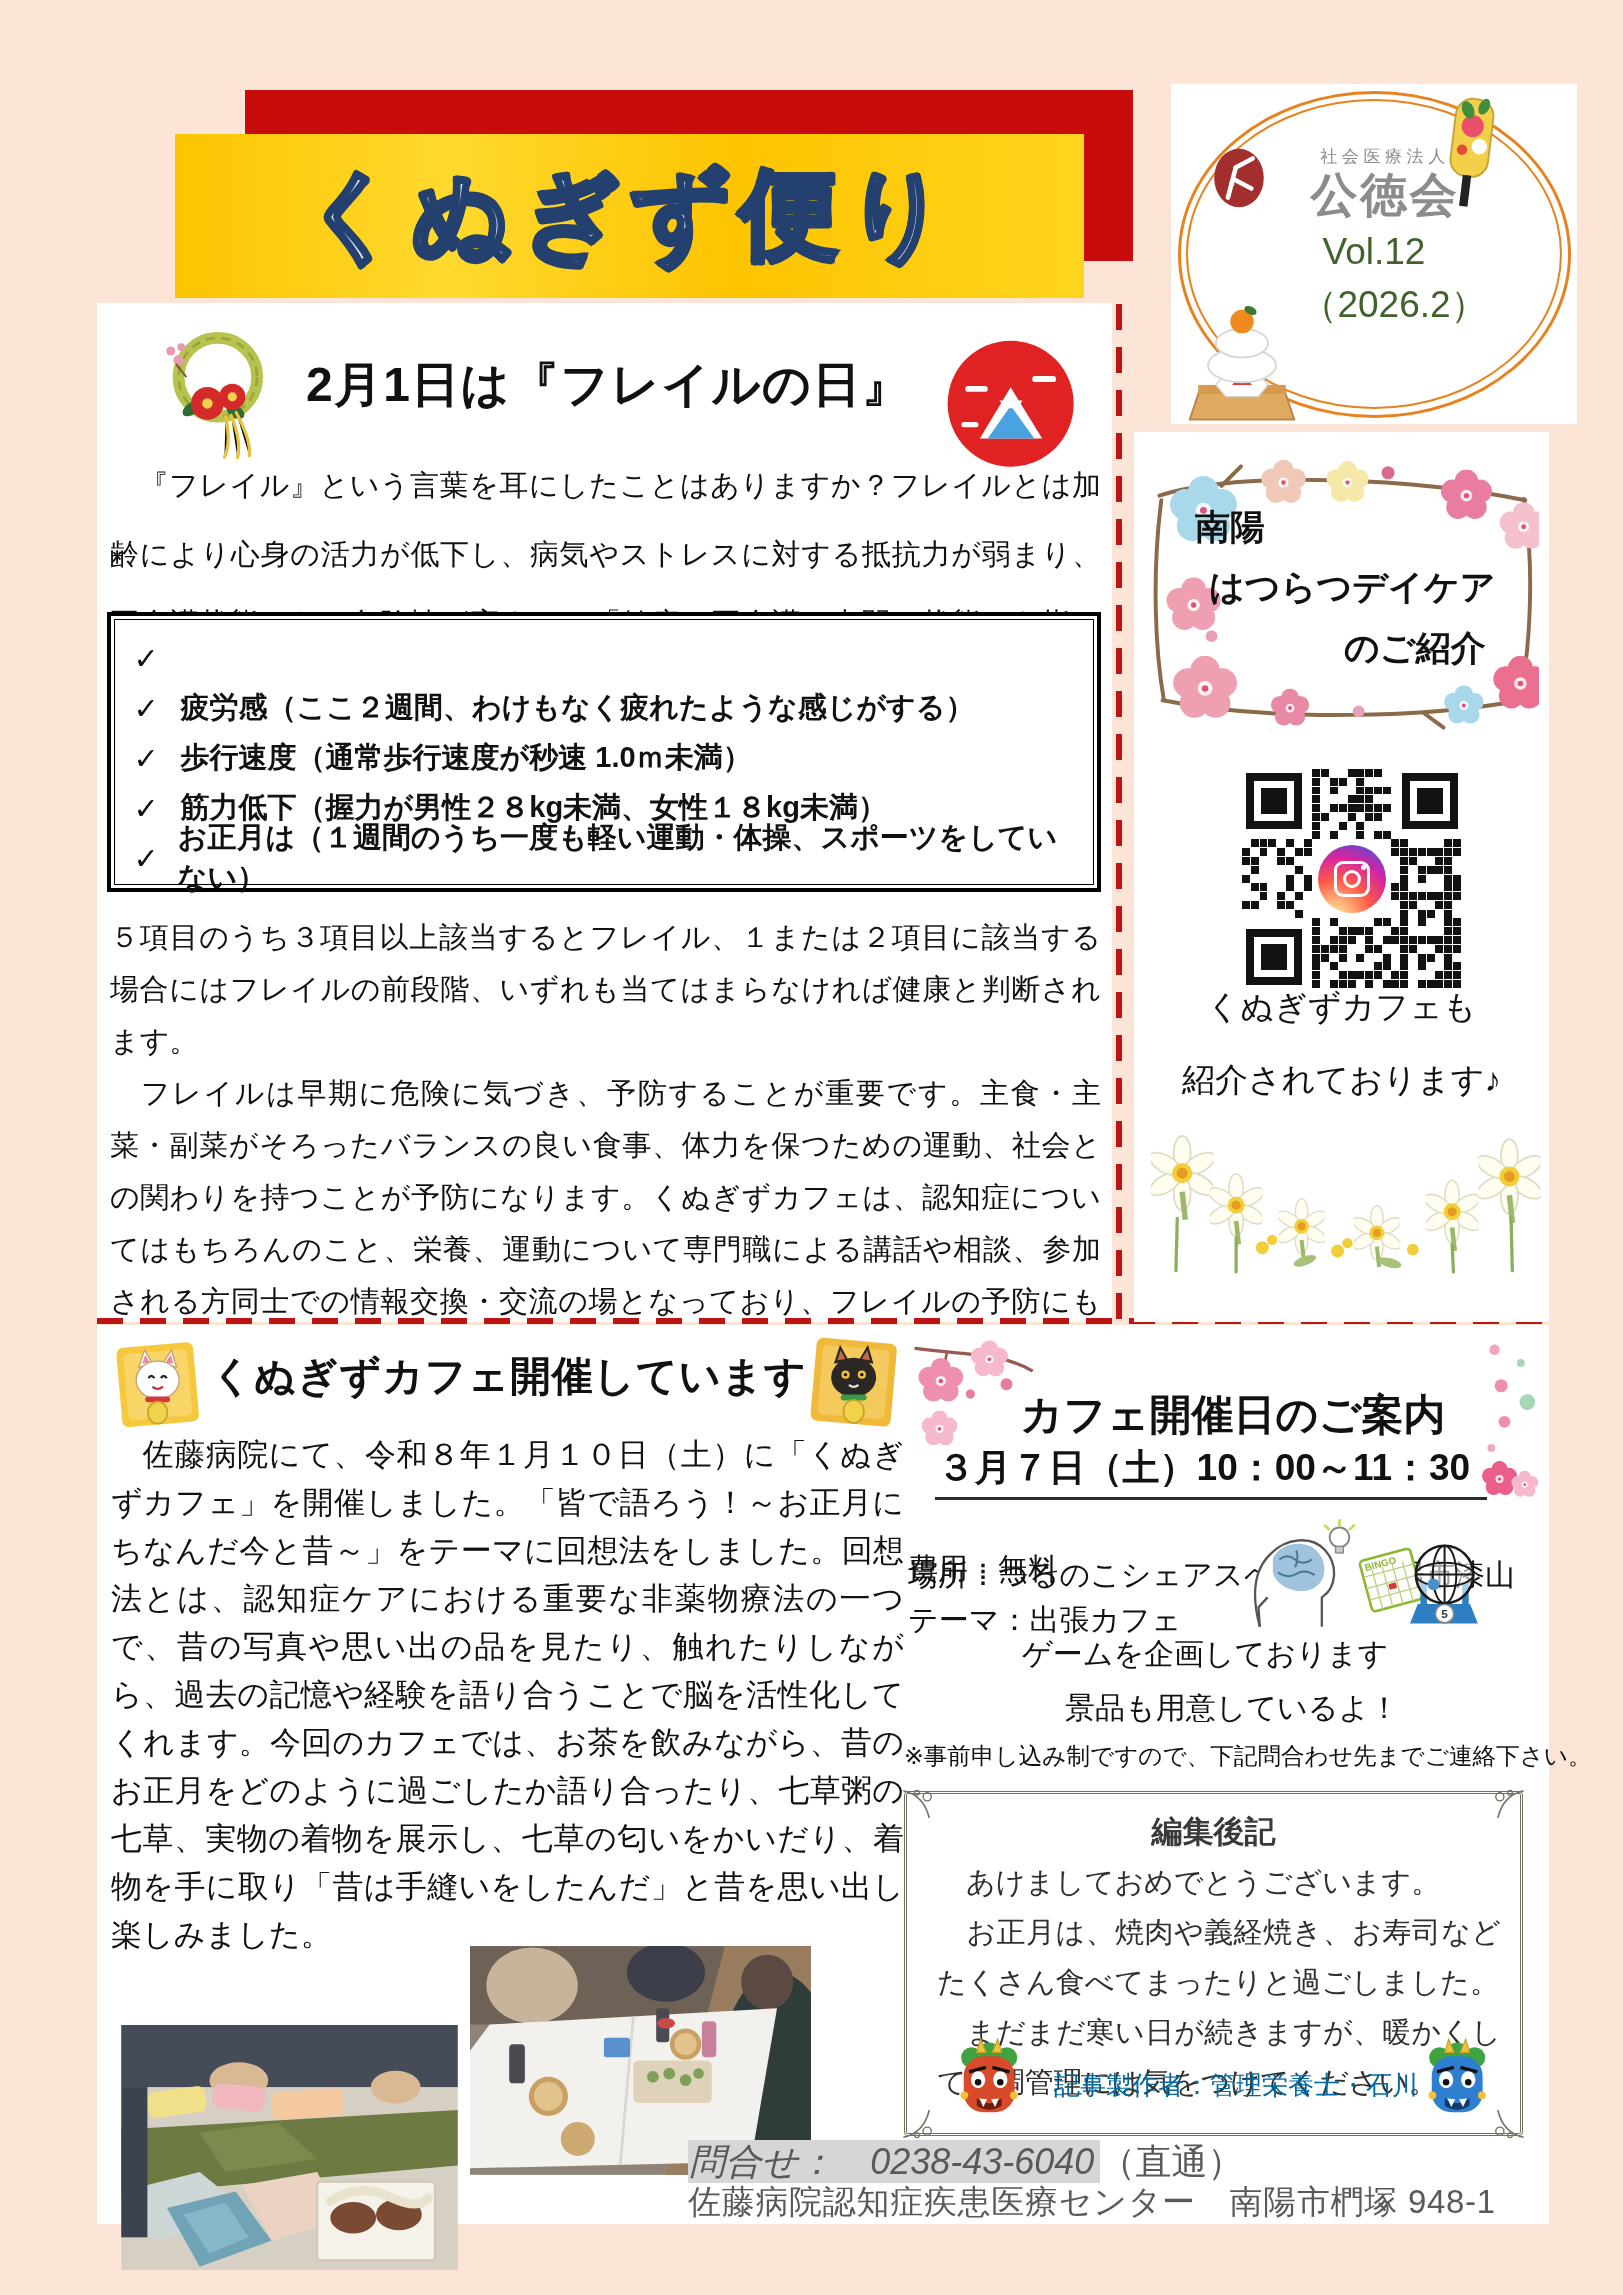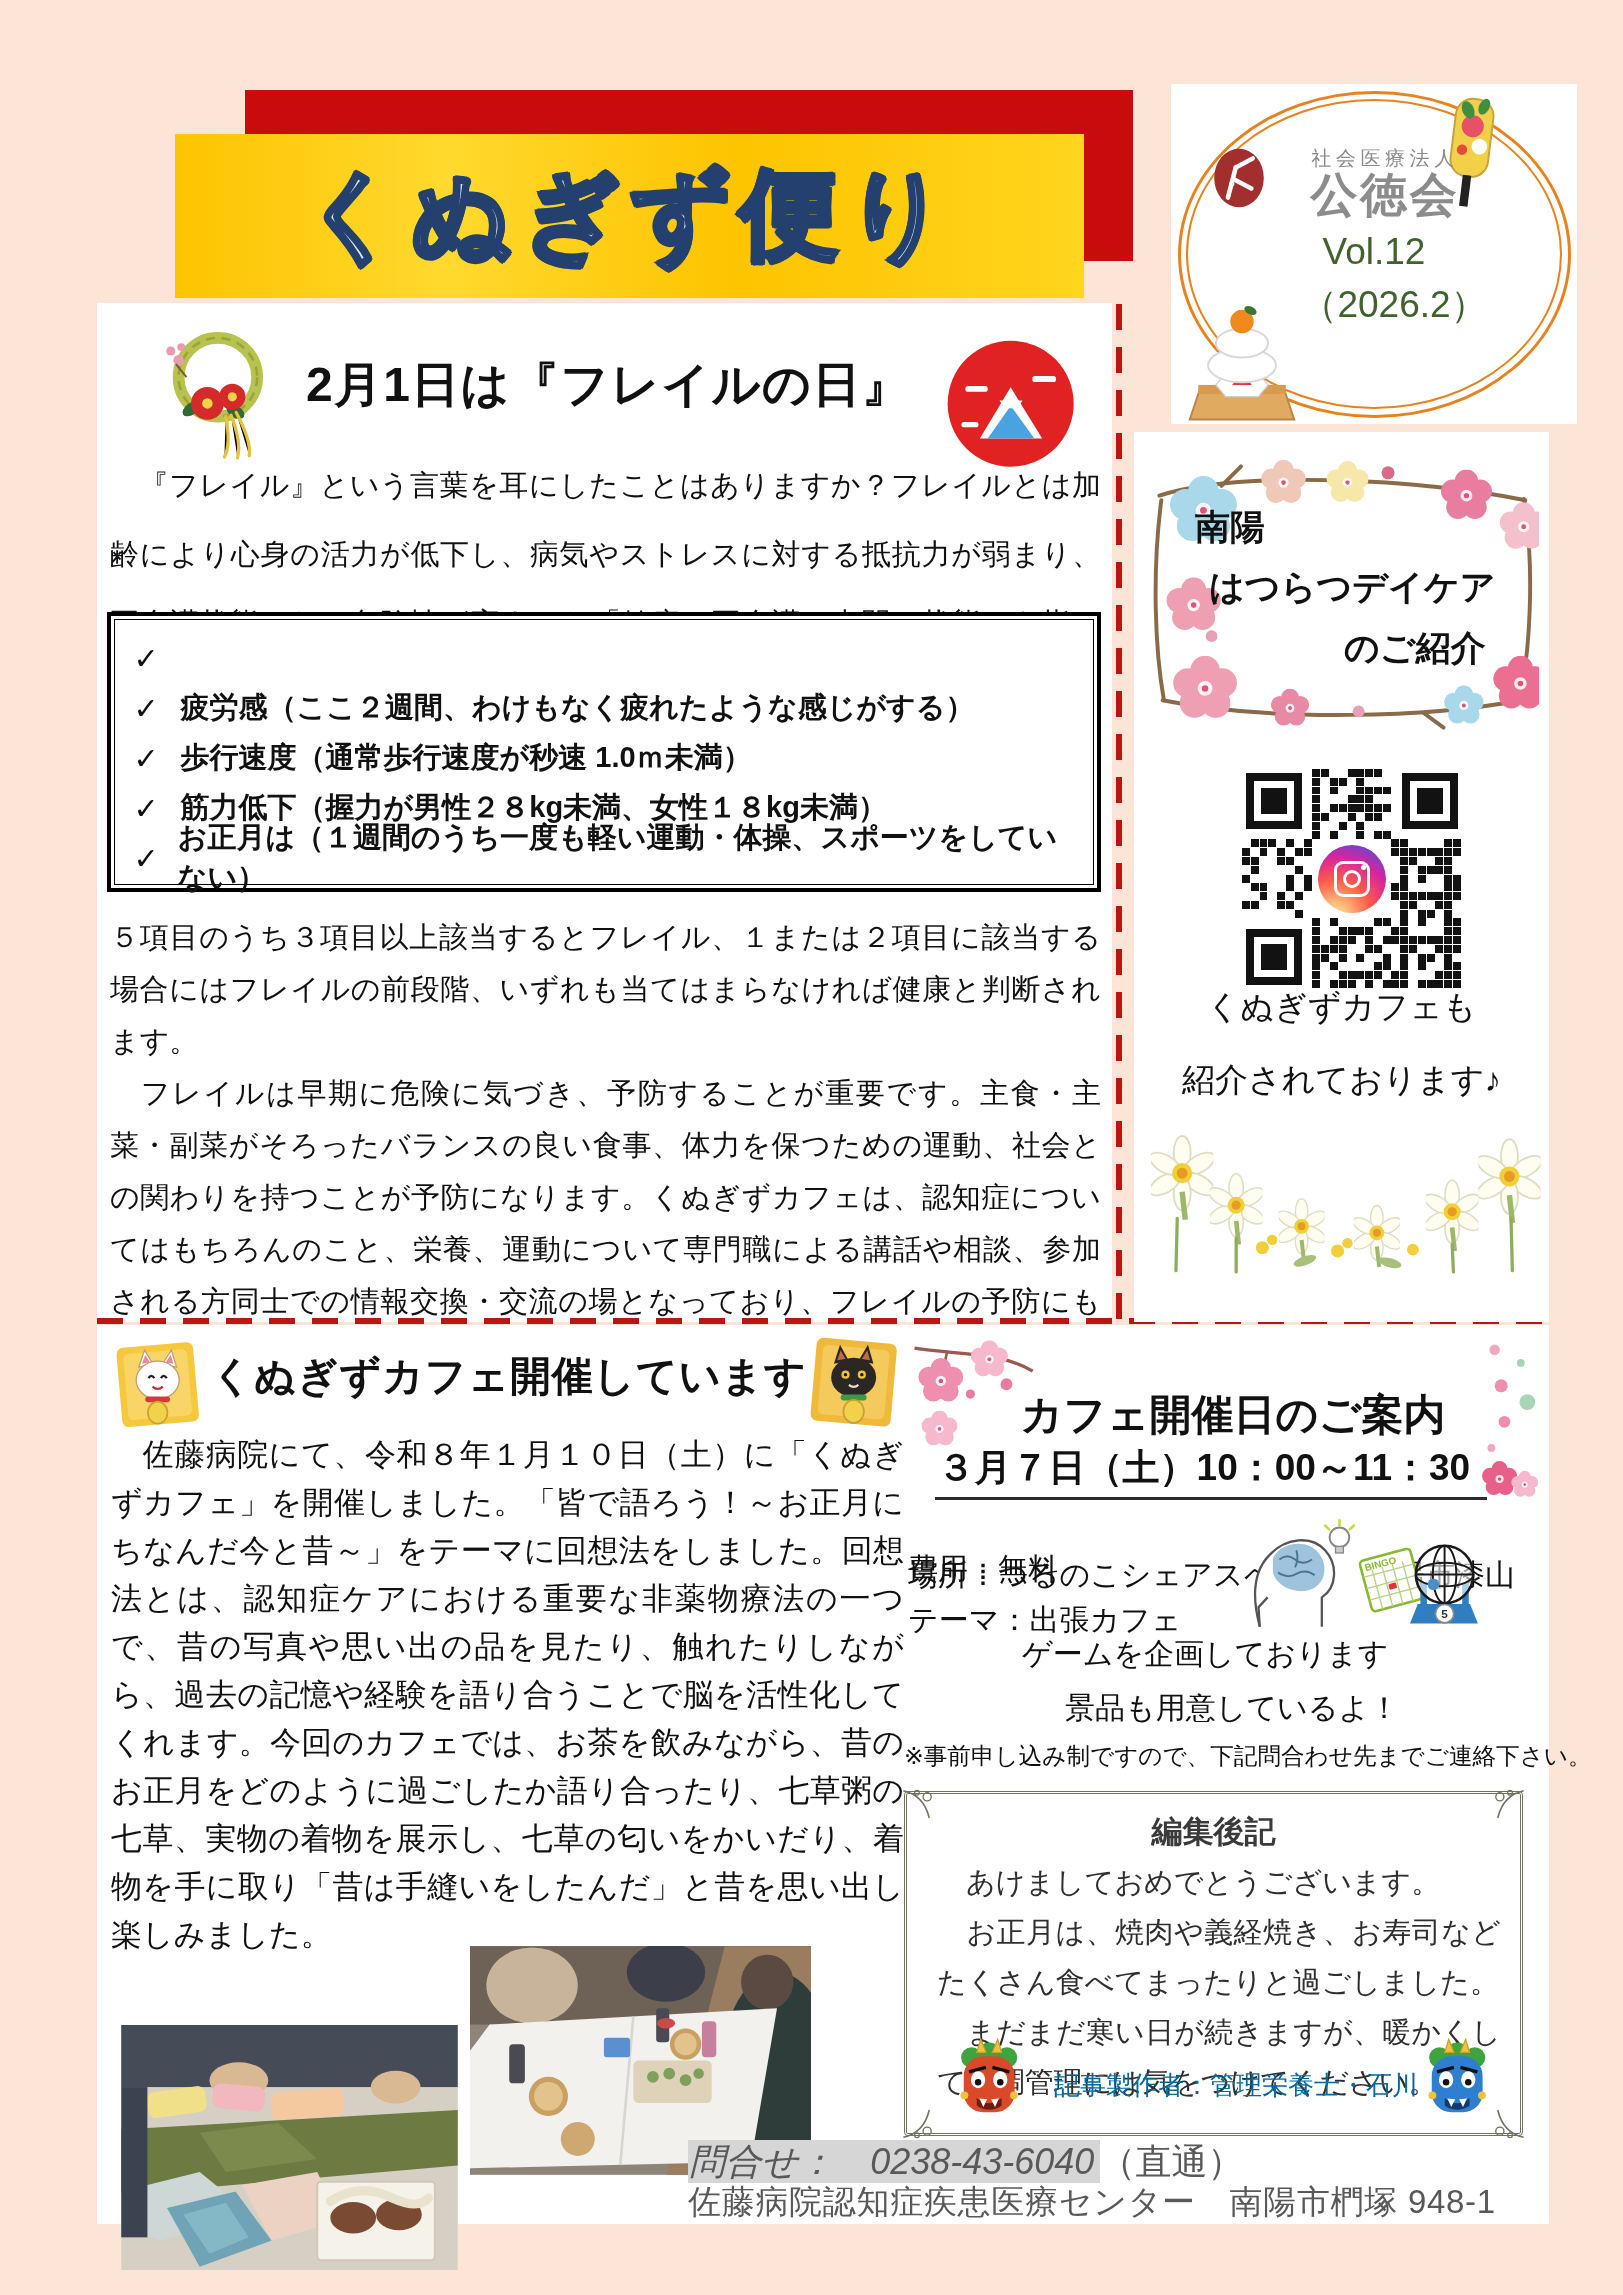--- a/index.html
+++ b/index.html
@@ -12,21 +12,21 @@
     background:linear-gradient(90deg,#fdc400,#ffd92e 30%,#fdc400 62%,#ffd51e);
     display:flex;align-items:center;justify-content:center;}
   .banner-title{font-size:98px;font-weight:bold;letter-spacing:9.2px;color:#d9e8f7;
     -webkit-text-stroke:3.9px #24406e;
     text-shadow:-2.6px 0 #24406e,2.6px 0 #24406e,0 -2.6px #24406e,0 2.6px #24406e,
                 -2px -2px #24406e,2px 2px #24406e,-2px 2px #24406e,2px -2px #24406e;}
   
   .logo-box{left:1171px;top:84px;width:406px;height:340px;background:#fff;}
   .logo-oval{position:absolute;inset:6.5px;border:3.9px solid #e8821e;border-radius:50%;}
   .logo-oval::after{content:"";position:absolute;inset:5.2px;border:2px solid #e8821e;border-radius:50%;}
-  .corp-type{left:1277px;top:145px;width:216px;text-align:center;font-size:20px;letter-spacing:4.6px;color:#8c8c8c;}
+  .corp-type{left:1277px;top:145px;width:216px;text-align:center;font-size:17px;letter-spacing:4.6px;color:#8c8c8c;}
   
   .main-box{left:97px;top:303px;width:1015px;height:1019px;background:#fff;}
   .right-box{left:1134px;top:432px;width:415px;height:890px;background:#fff;}
   .bottom-box{left:97px;top:1325px;width:1452px;height:899px;background:#fff;}
   .dash-v{left:1116px;top:304px;width:5.9px;height:1016px;
     background:repeating-linear-gradient(180deg,#bd1414 0 26px,rgba(0,0,0,0) 26px 43px);}
   .dash-h{left:97px;top:1318px;width:1452px;height:5.9px;
     background:repeating-linear-gradient(90deg,#bd1414 0 26px,rgba(0,0,0,0) 26px 43px);}
   
   .art-heading{left:262px;top:353px;width:693px;text-align:center;font-size:48px;font-weight:bold;letter-spacing:1.3px;}

